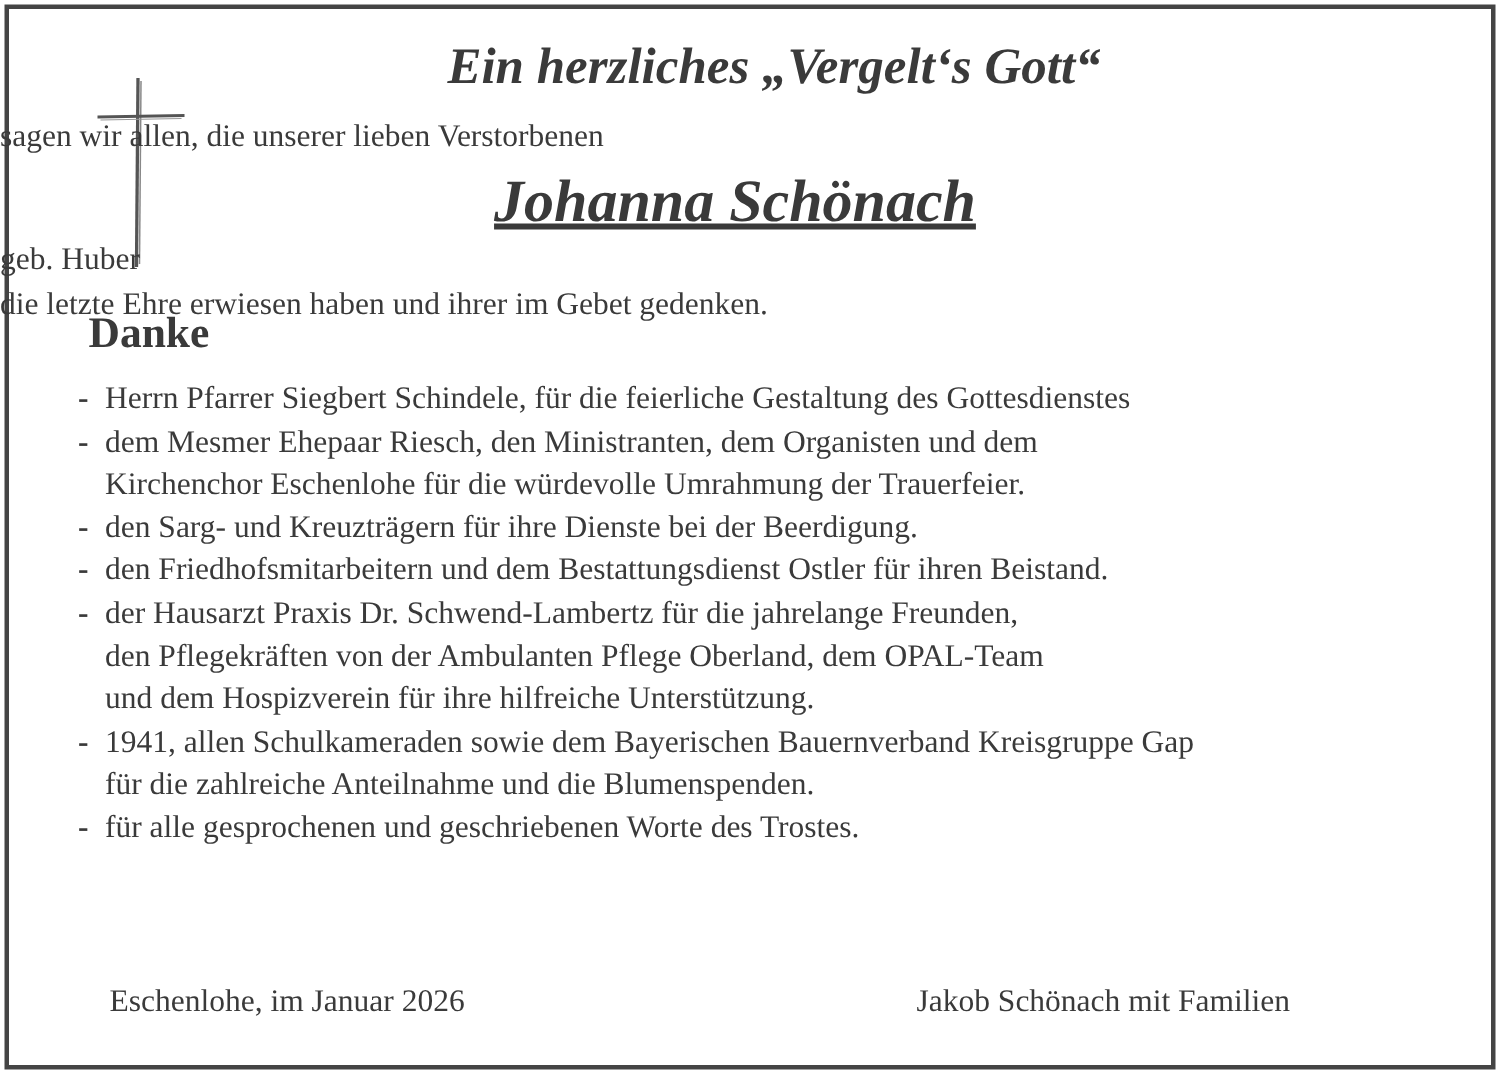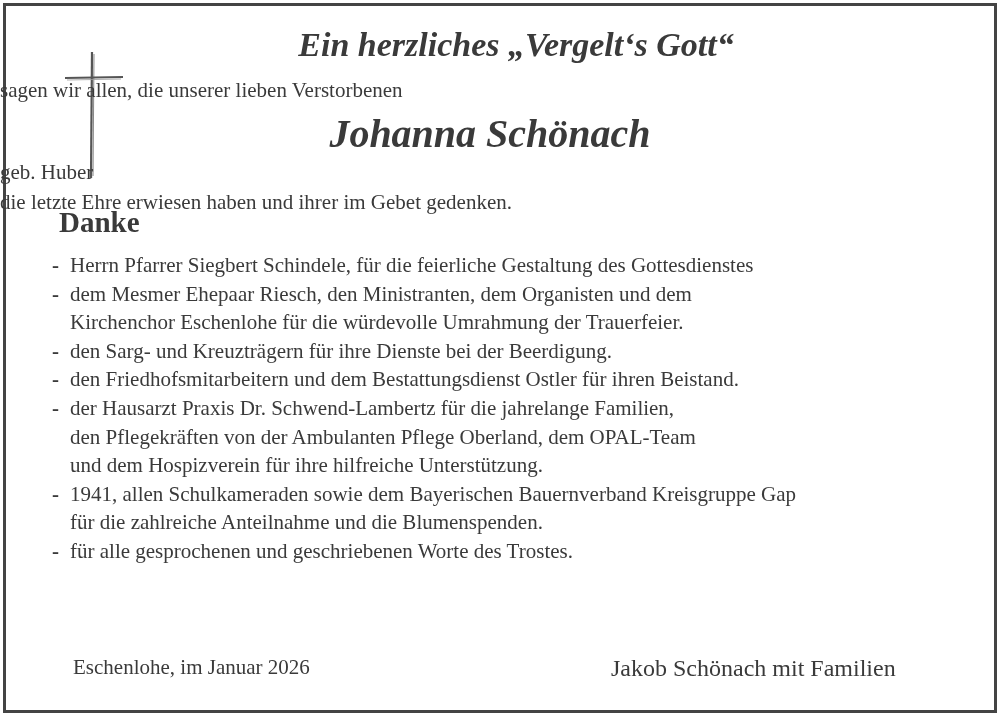--- a/index.html
+++ b/index.html
@@ -15,32 +15,32 @@
     .headline {
       position: absolute; left: 16px; width: 1000px; top: 26px; text-align: center;
       font-size: 34px; font-weight: bold; font-style: italic; color: #3a3a3a;
     }
     .line {
       position: absolute; left: 0; width: 1000px; text-align: left; font-size: 21px; color: #3a3a3a;
     }
     .l1 { top: 78px; left: 0; width: 980px; }
     .name {
       position: absolute; left: 0; width: 980px; top: 110px; text-align: center;
-      font-size: 40px; font-weight: bold; font-style: italic; color: #3a3a3a;
+      font-size: 40px; font-weight: bold; font-style: italic; color: #3a3a3a; text-decoration: underline;
     }
     .l2 { top: 160px; width: 980px; }
     .l3 { top: 190px; width: 960px; }
     .danke {
       position: absolute; left: 59px; top: 206px; font-size: 29px; font-weight: bold; color: #3a3a3a;
     }
     .items { position: absolute; left: 52px; top: 251px; width: 940px; }
     .item { position: relative; padding-left: 18px; font-size: 21px; line-height: 28.6px; color: #3a3a3a; }
     .item .dash { position: absolute; left: 0; top: 0; font-weight: bold; }
     .footer-left { position: absolute; left: 73px; top: 655px; font-size: 21px; }
-    .footer-right { position: absolute; left: 611px; top: 655px; font-size: 24px; }
+    .footer-right { position: absolute; left: 611px; top: 655px; font-size: 21px; }
   </style>
 </head>
 <body>
 
 <div class="frame"></div>
 
 <svg class="cross" viewBox="0 0 62 130">
   <line x1="29" y1="2" x2="28" y2="128" stroke="#555" stroke-width="2.2"></line>
   <line x1="31" y1="4" x2="30" y2="126" stroke="#888" stroke-width="1"></line>
   <line x1="2" y1="28" x2="60" y2="27" stroke="#555" stroke-width="2"></line>
@@ -68,21 +68,21 @@
   <div class="item">
     <span class="dash">-</span>
     <div>den Sarg- und Kreuzträgern für ihre Dienste bei der Beerdigung.</div>
   </div>
   <div class="item">
     <span class="dash">-</span>
     <div>den Friedhofsmitarbeitern und dem Bestattungsdienst Ostler für ihren Beistand.</div>
   </div>
   <div class="item">
     <span class="dash">-</span>
-    <div>der Hausarzt Praxis Dr. Schwend-Lambertz für die jahrelange Familien,</div>
+    <div>der Hausarzt Praxis Dr. Schwend-Lambertz für die jahrelange Freunden,</div>
     <div>den Pflegekräften von der Ambulanten Pflege Oberland, dem OPAL-Team</div>
     <div>und dem Hospizverein für ihre hilfreiche Unterstützung.</div>
   </div>
   <div class="item">
     <span class="dash">-</span>
     <div>1941, allen Schulkameraden sowie dem Bayerischen Bauernverband Kreisgruppe Gap</div>
     <div>für die zahlreiche Anteilnahme und die Blumenspenden.</div>
   </div>
   <div class="item">
     <span class="dash">-</span>

